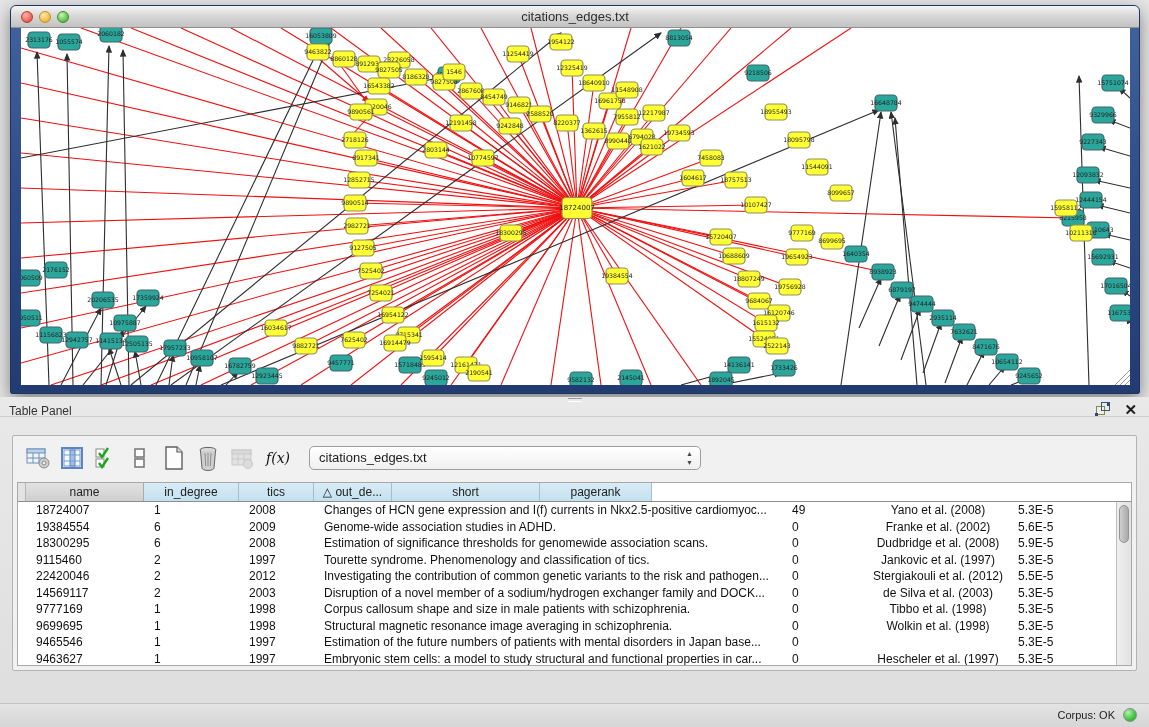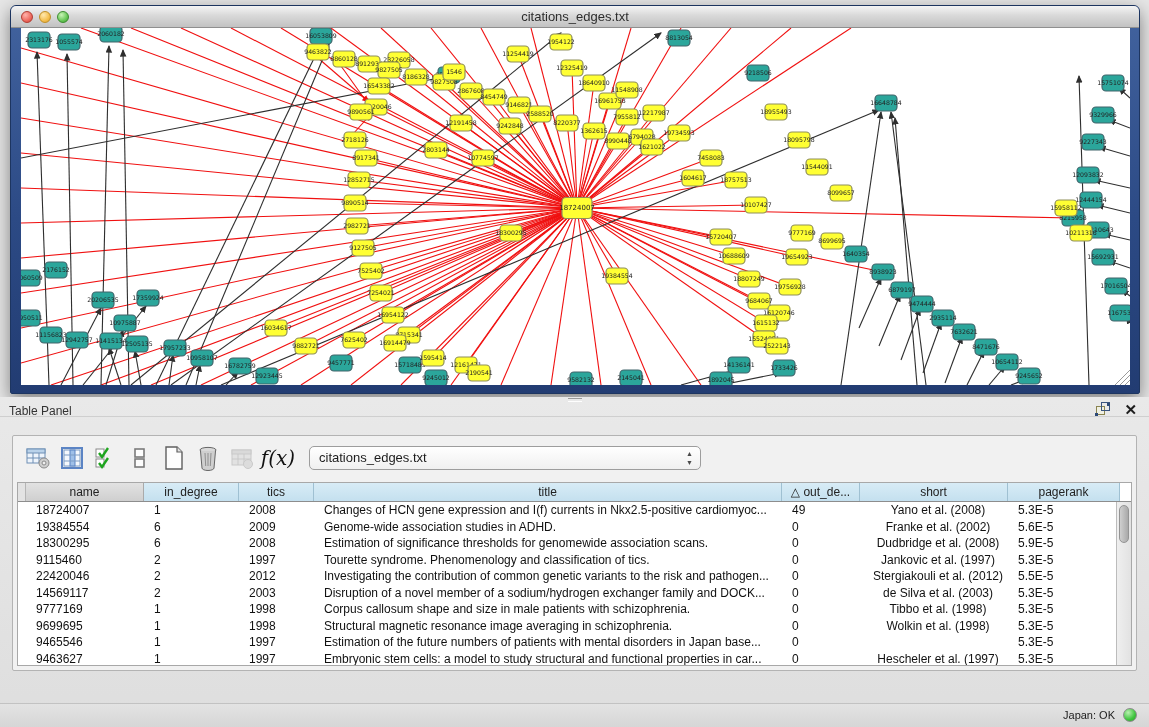--- a/index.html
+++ b/index.html
@@ -40,21 +40,21 @@
 
   #tp-body { position:absolute; left:12px; top:38px; width:1125px; height:236px;
     background:#f1f1f1; border:1px solid #b3b3b3; border-radius:2px; }
 
   
   #tp-toolbar { height:44px; display:flex; align-items:center; padding-left:10px; }
   .tbtn { width:30px; height:30px; margin-right:4px; display:flex; align-items:center;
     justify-content:center; border-radius:4px; }
   .tbtn svg { display:block; }
   .tbtn.disabled { opacity:.45; }
-  #fx-btn { font-family:"DejaVu Serif", serif; font-style:italic; font-size:20px; color:#111;
+  #fx-btn { font-family:"DejaVu Serif", serif; font-style:italic; font-size:14px; color:#111;
     width:34px; }
   #tbl-select { margin-left:10px; width:392px; height:24px; background:linear-gradient(180deg,#ffffff,#f0f0f0);
     border:1px solid #9d9d9d; border-radius:5px; position:relative;
     font-size:13px; color:#1c1c1c; line-height:22px; padding-left:9px; }
   #tbl-select .stepper { position:absolute; right:7px; top:2px; font-size:7px; line-height:9px;
     color:#4a4a4a; text-align:center; }
 
   
   #tbl { position:absolute; left:4px; right:4px; top:46px; bottom:4px; background:#ffffff;
     border:1px solid #a8a8a8; overflow:hidden; }
@@ -591,21 +591,20 @@
         <span class="stepper">▲<br>▼</span>
       </div>
     </div>
 
     <div id="tbl">
       <div id="tbl-headrow">
           <div class="hcell gutter" style="width: 8px;"></div>
           <div class="hcell gray" style="width: 118px;">name</div>
           <div class="hcell" style="width: 95px;">in_degree</div>
           <div class="hcell" style="width: 75px;">tics</div>
-          <div class="hcell" style="width: 468px;">title</div>
           <div class="hcell" style="width: 78px;">△ out_de...</div>
           <div class="hcell" style="width: 148px;">short</div>
           <div class="hcell" style="width: 112px;">pagerank</div>
         </div>
       <div id="tbl-rows">
           <div class="trow">
             <div class="tcell" style="width: 8px;"></div>
             <div class="tcell" style="width: 118px;">18724007</div>
             <div class="tcell" style="width: 95px;">1</div>
             <div class="tcell" style="width: 75px;">2008</div>
@@ -714,15 +713,15 @@
       <div class="seg" id="seg-control">
           <div class="seg-btn sel">Node Table</div>
           <div class="seg-btn">Edge Table</div>
           <div class="seg-btn">Network Table</div>
         </div>
     </div>
   </div>
 </div>
 
 <div id="status-bar">
-  <span id="mem-label">Japan: OK</span>
+  <span id="mem-label">Corpus: OK</span>
   <span id="mem-dot" style="background: radial-gradient(circle at 35% 30%, rgb(184, 240, 176), rgb(62, 197, 62) 60%, rgb(45, 154, 45));"></span>
 </div>
 
 </body></html>

